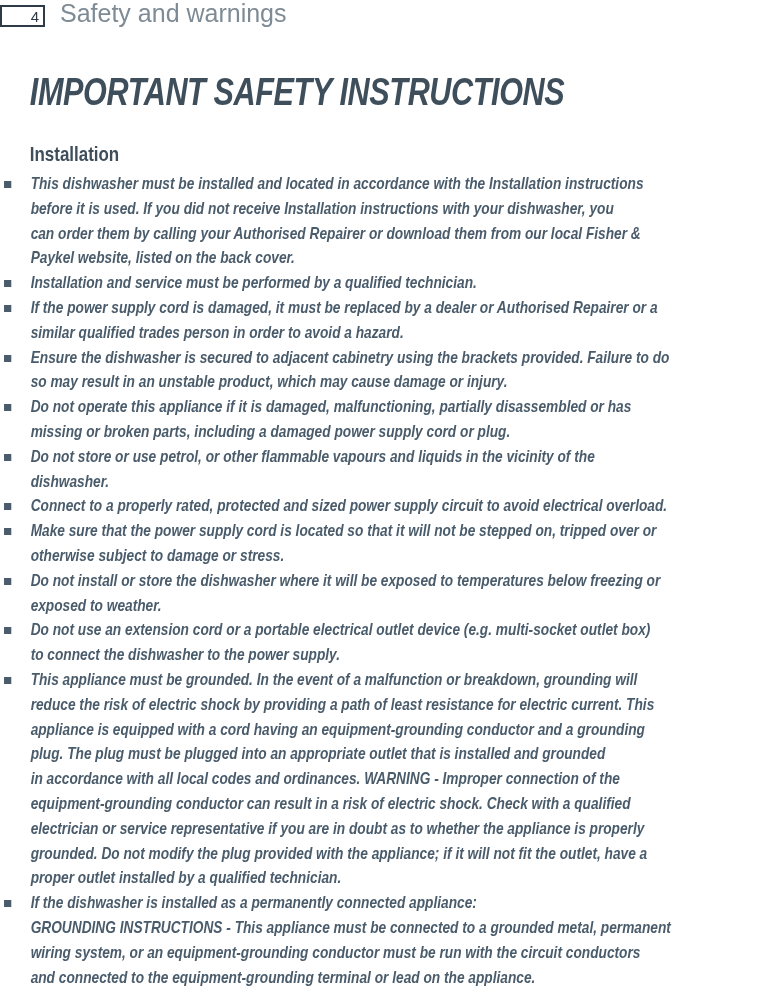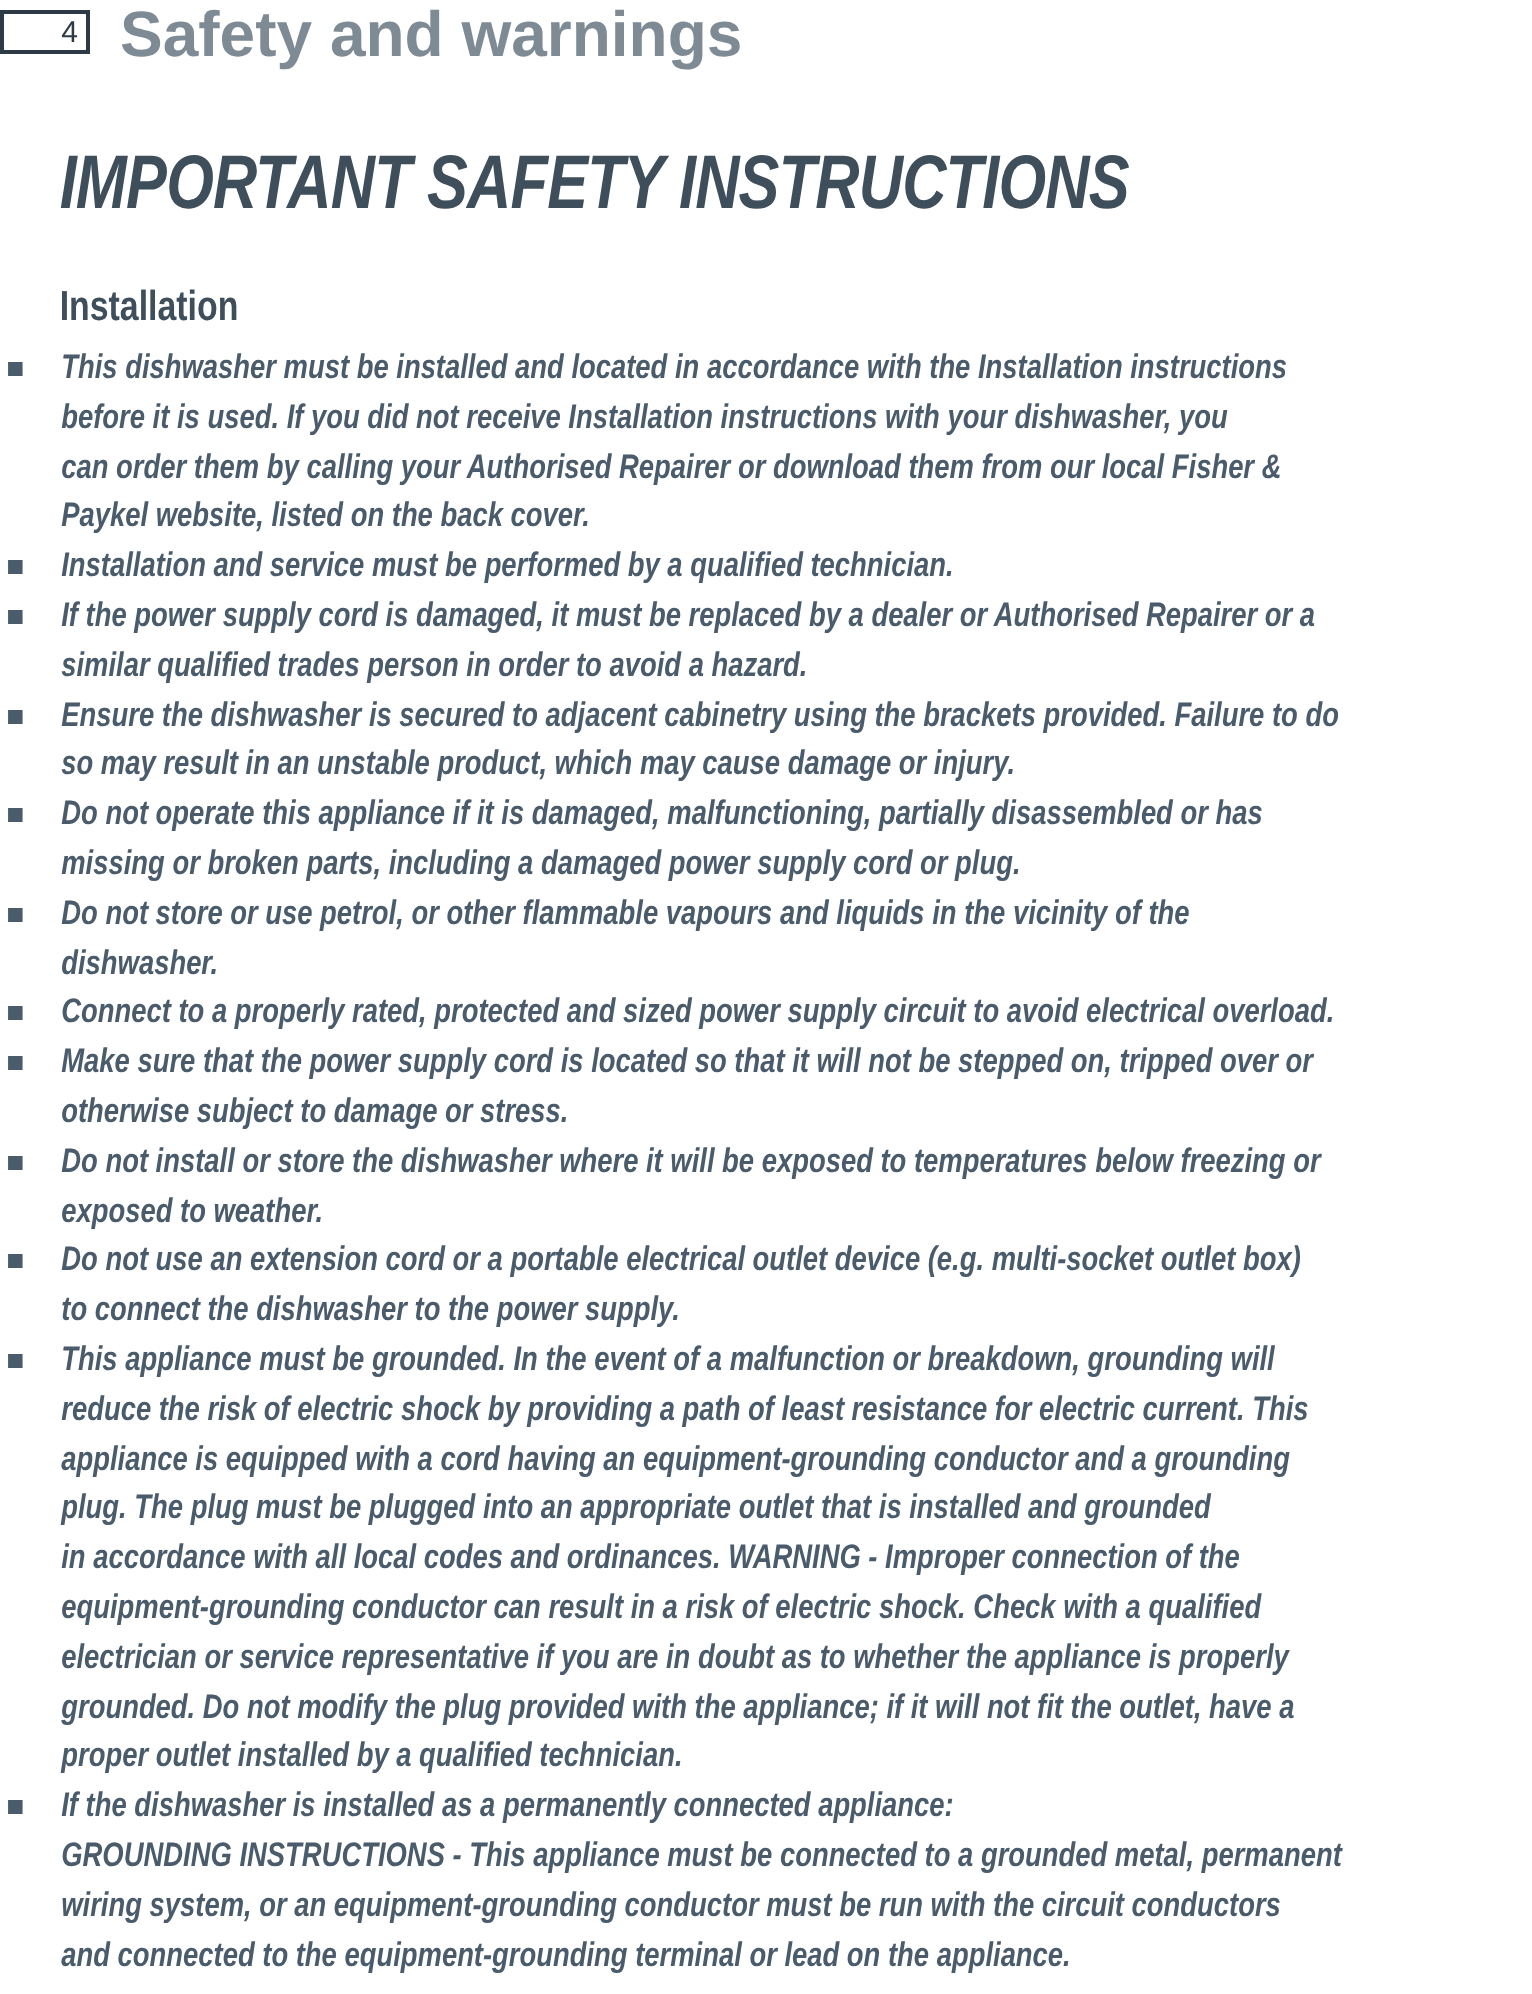--- a/index.html
+++ b/index.html
@@ -35,22 +35,22 @@
     padding-right: 4px;
     margin-top: 2px;
   }
   .page-num {
     font-size: 15px;
     line-height: 15px;
     color: var(--box-color);
   }
   .chapter {
     margin: -4px 0 0 15px;
-    font-size: 32px;
-    font-weight: bold;
+    font-size: 25px;
+    font-weight: normal;
     color: var(--title-color);
     letter-spacing: 0px;
   }
   
   .condensed {
     position: absolute;
     top: 0;
     left: 0;
     width: 950px;
     transform: scaleX(0.806);

